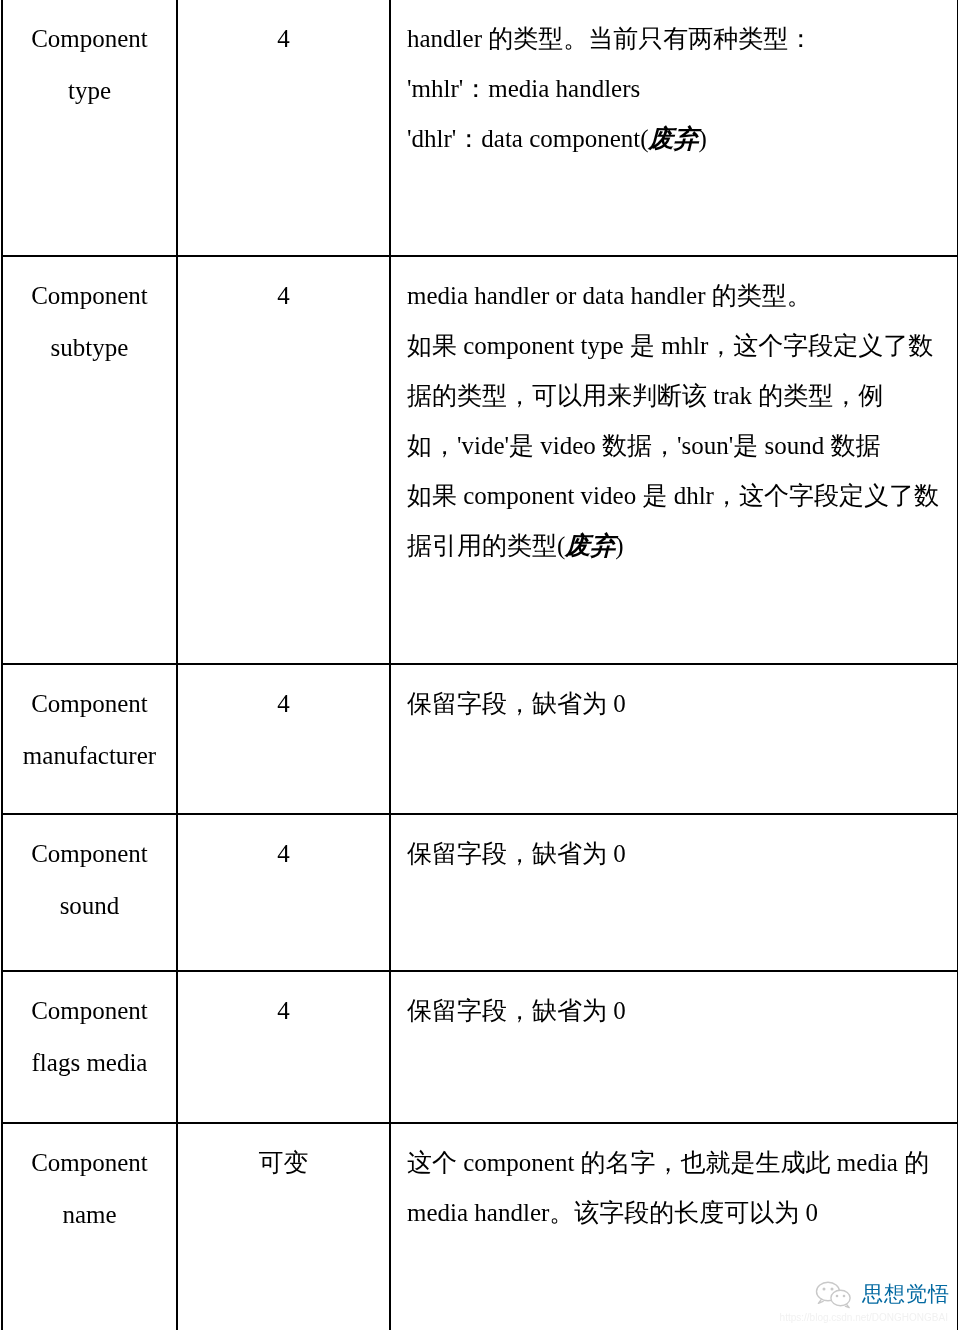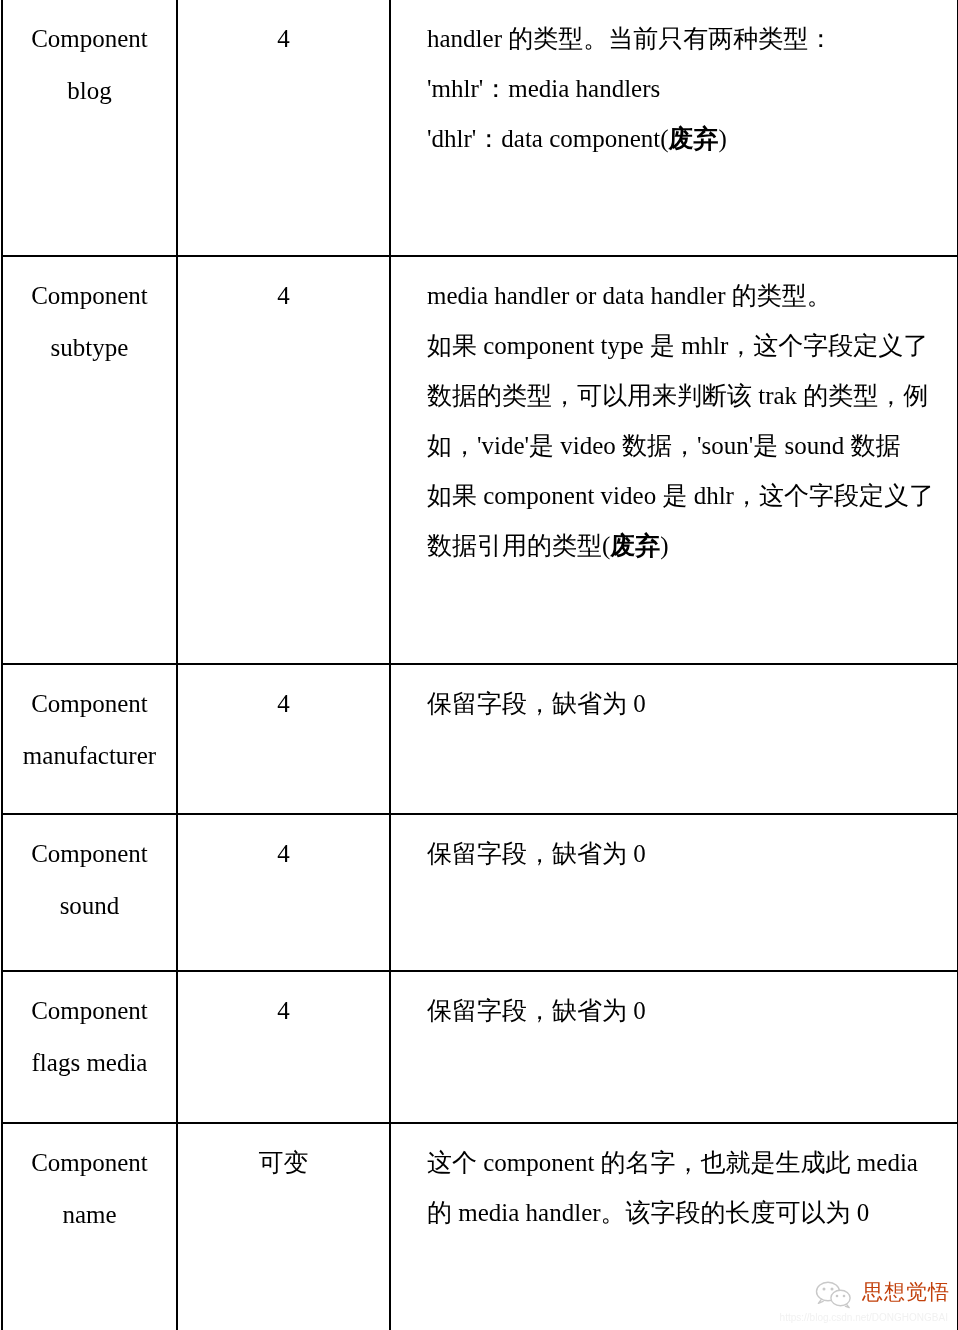--- a/index.html
+++ b/index.html
@@ -55,31 +55,31 @@
     padding-right: 4px;
   }
 
   .cell-desc {
     text-align: left;
     font-size: 25px;
     line-height: 50px;
     padding-top: 14px;
     padding-left: 16px;
     padding-right: 10px;
-    margin-left: 20px;
   }
 
   .cell-desc .ln {
     display: block;
     white-space: normal;
   }
 
   .cell-desc .ln b,
   .bold {
     font-weight: bold;
+    font-style: italic;
   }
 
   
   .r1 { height: 255px; }
   .r2 { height: 406px; }
   .r3 { height: 148px; }
   .r4 { height: 155px; }
   .r5 { height: 150px; }
   .r6 { height: 212px; }
 
@@ -100,24 +100,24 @@
     gap: 7px;
   }
   .wm-icon {
     width: 42px;
     height: 30px;
     position: relative;
     flex: 0 0 auto;
   }
   .wm-icon svg { display: block; }
   .wm-text {
-    font-family: Liberation Mono, monospace;
+    font-family: Liberation Sans, sans-serif;
     font-size: 21px;
     line-height: 24px;
-    color: #c2410c;
+    color: #0369a1;
     letter-spacing: 1px;
     white-space: nowrap;
   }
   .wm-url {
     margin-top: 3px;
     margin-right: 2px;
     font-family: "Liberation Sans", "DejaVu Sans", sans-serif;
     font-size: 10px;
     line-height: 12px;
     color: #f1f1f1;
@@ -134,21 +134,21 @@
       <col class="c-name">
         <col class="c-size">
         <col class="c-desc">
     </colgroup>
     <tbody>
 
       <tr>
         <td class="r1">
           <div class="cell-name">
             <div>Component</div>
-            <div>blog</div>
+            <div>type</div>
           </div>
         </td>
         <td class="r1">
           <div class="cell-size">4</div>
         </td>
         <td class="r1">
           <div class="cell-desc">
             <span class="ln">handler 的类型。当前只有两种类型：</span>
             <span class="ln">'mhlr'：media handlers</span>
             <span class="ln"><span>'dhlr'：data component(</span><b>废弃</b><span>)</span></span>

